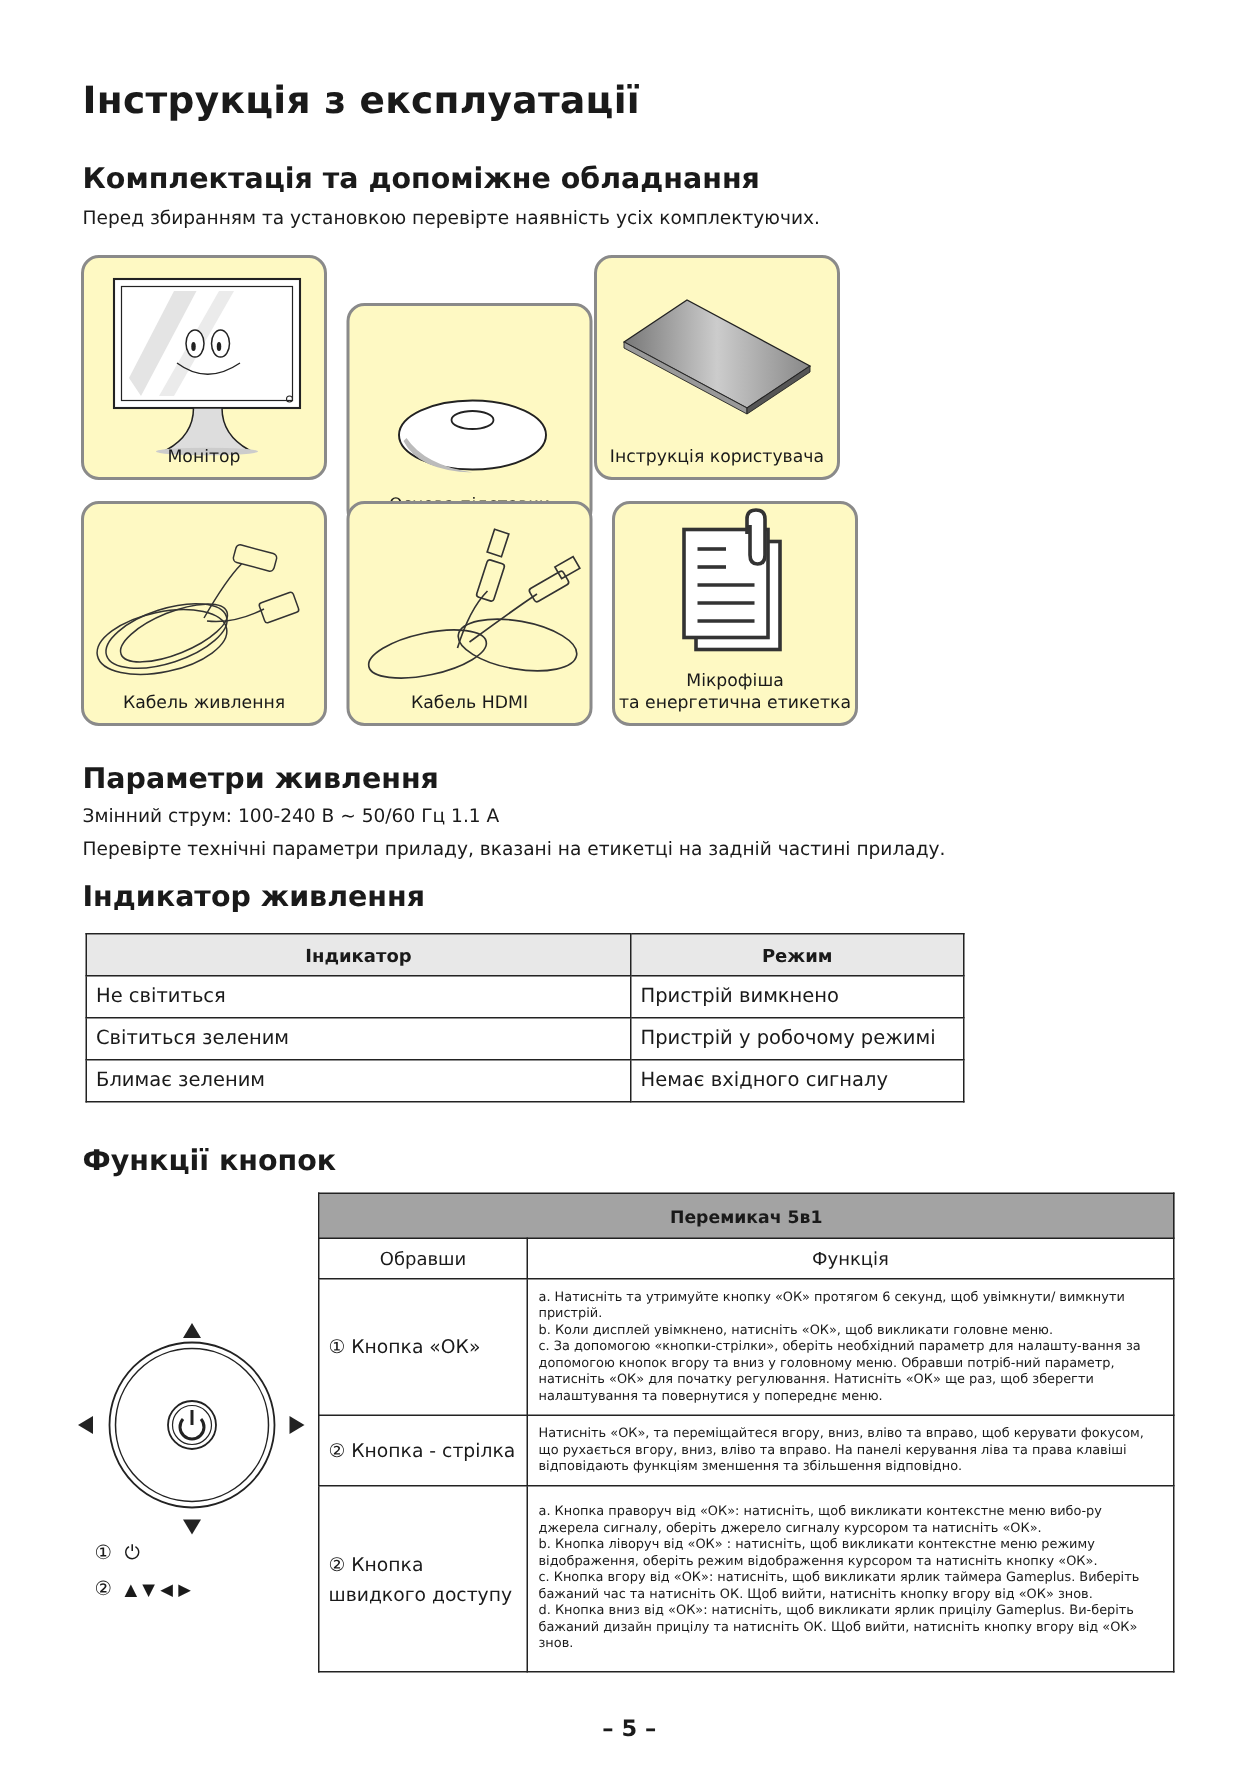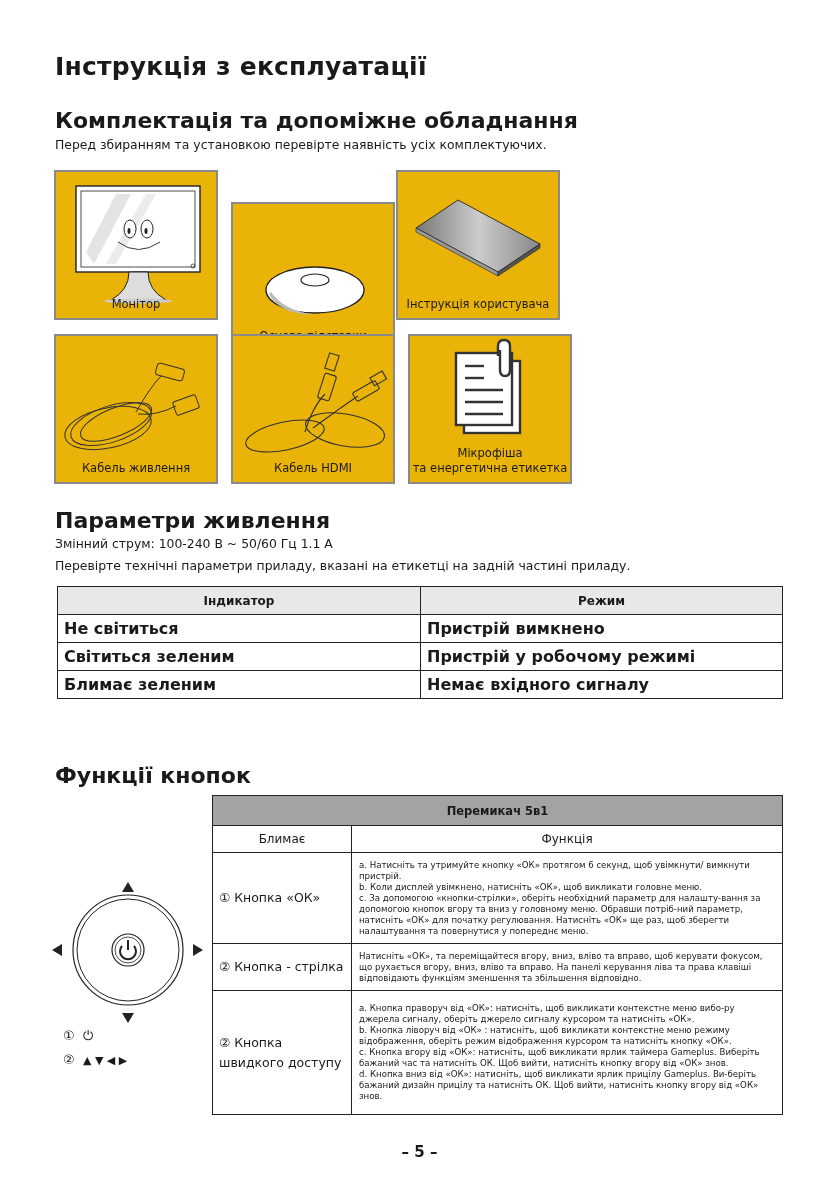--- a/index.html
+++ b/index.html
@@ -1,25 +1,25 @@
 <!DOCTYPE html>
 <html><head>
 <meta charset="utf-8">
 <style>
   html, body { margin:0; padding:0; background:#fff; }
   body { width:839px; height:1191px; position:relative; font-family:"DejaVu Sans", sans-serif; color:#1a1a1a; overflow:hidden; }
   .abs { position:absolute; }
   h1 { position:absolute; left:55px; top:52px; margin:0; font-size:25px; font-weight:bold; letter-spacing:0.2px; }
-  h2 { position:absolute; margin:0; font-size:22px; font-weight:bold; }
+  h2 { position:absolute; margin:0; font-size:19px; font-weight:bold; }
   .p { position:absolute; font-size:12.4px; margin:0; white-space:nowrap; }
-  .card { position:absolute; width:164px; height:150px; border:2px solid #8a8a8a; border-radius:0; box-sizing:border-box; background:#eab308; }
+  .card { position:absolute; width:164px; height:150px; border:2px solid #8a8a8a; border-radius:12px; box-sizing:border-box; background:#fef9c3; }
   .card .lbl { position:absolute; left:0; right:0; bottom:6px; text-align:center; font-size:11.5px; line-height:15px; }
   .card svg { position:absolute; left:0; top:0; }
   table { border-collapse:collapse; position:absolute; }
-  .ind td, .ind th { border:1.2px solid #222; font-size:16px; height:27px; padding:0 6px;font-weight:bold; }
+  .ind td, .ind th { border:1.2px solid #222; font-size:13px; height:27px; padding:0 6px; }
   .ind th { background:#e8e8e8; font-weight:bold; text-align:center; font-size:12px; }
   .btn td, .btn th { border:1.2px solid #222; }
   .btn th { background:#a3a3a3; font-weight:bold; font-size:11.5px; height:27px; }
   .btn .sub { font-size:12px; text-align:center; height:24px; }
   .btn .name { font-size:12.5px; padding:0 6px; line-height:20px; }
   .btn .func { font-size:8.6px; line-height:11px; padding:2px 7px; vertical-align:middle; }
   .func div { margin:0; }
   .pageno { position:absolute; left:0; right:0; top:1143px; text-align:center; font-weight:bold; font-size:15px; }
 </style>
 </head>
@@ -123,21 +123,21 @@
     <div>та енергетична етикетка</div>
   </div>
 </div>
 
 <h2 style="left:55px;top:508px;">Параметри живлення</h2>
 <p class="p" style="left:55px;top:536px;">Змінний струм: 100-240 В ~ 50/60 Гц 1.1 А</p>
 <p class="p" style="left:55px;top:558px;">Перевірте технічні параметри приладу, вказані на етикетці на задній частині приладу.</p>
 
 <h2 style="left:55px;top:587px;">Індикатор живлення</h2>
 
-<table class="ind" style="left:57px;top:586px;width:726px;">
+<table class="ind" style="left:57px;top:622px;width:586px;">
   <tbody>
       <tr>
     <th style="width:350px;">Індикатор</th>
     <th>Режим</th>
   </tr>
   <tr>
     <td>Не світиться</td>
     <td>Пристрій вимкнено</td>
   </tr>
   <tr>
@@ -178,21 +178,21 @@
     <span style="font-size:11px;">▲ ▼ ◀ ▶</span>
   </div>
 </div>
 
 <table class="btn" style="left:212px;top:795px;width:571px;">
   <tbody>
       <tr>
     <th colspan="2">Перемикач 5в1</th>
   </tr>
   <tr>
-    <td class="sub" style="width:136px;">Блимає</td>
+    <td class="sub" style="width:136px;">Обравши</td>
     <td class="sub">Функція</td>
   </tr>
   <tr style="height:91px;">
     <td class="name">① Кнопка «ОК»</td>
     <td class="func">
       <div>a. Натисніть та утримуйте кнопку «ОК» протягом 6 секунд, щоб увімкнути/ вимкнути пристрій.</div>
       <div>b. Коли дисплей увімкнено, натисніть «ОК», щоб викликати головне меню.</div>
       <div>c. За допомогою «кнопки-стрілки», оберіть необхідний параметр для налашту-вання за допомогою кнопок вгору та вниз у головному меню. Обравши потріб-ний параметр, натисніть «ОК» для початку регулювання. Натисніть «ОК» ще раз, щоб зберегти налаштування та повернутися у попереднє меню.</div>
     </td>
   </tr>

